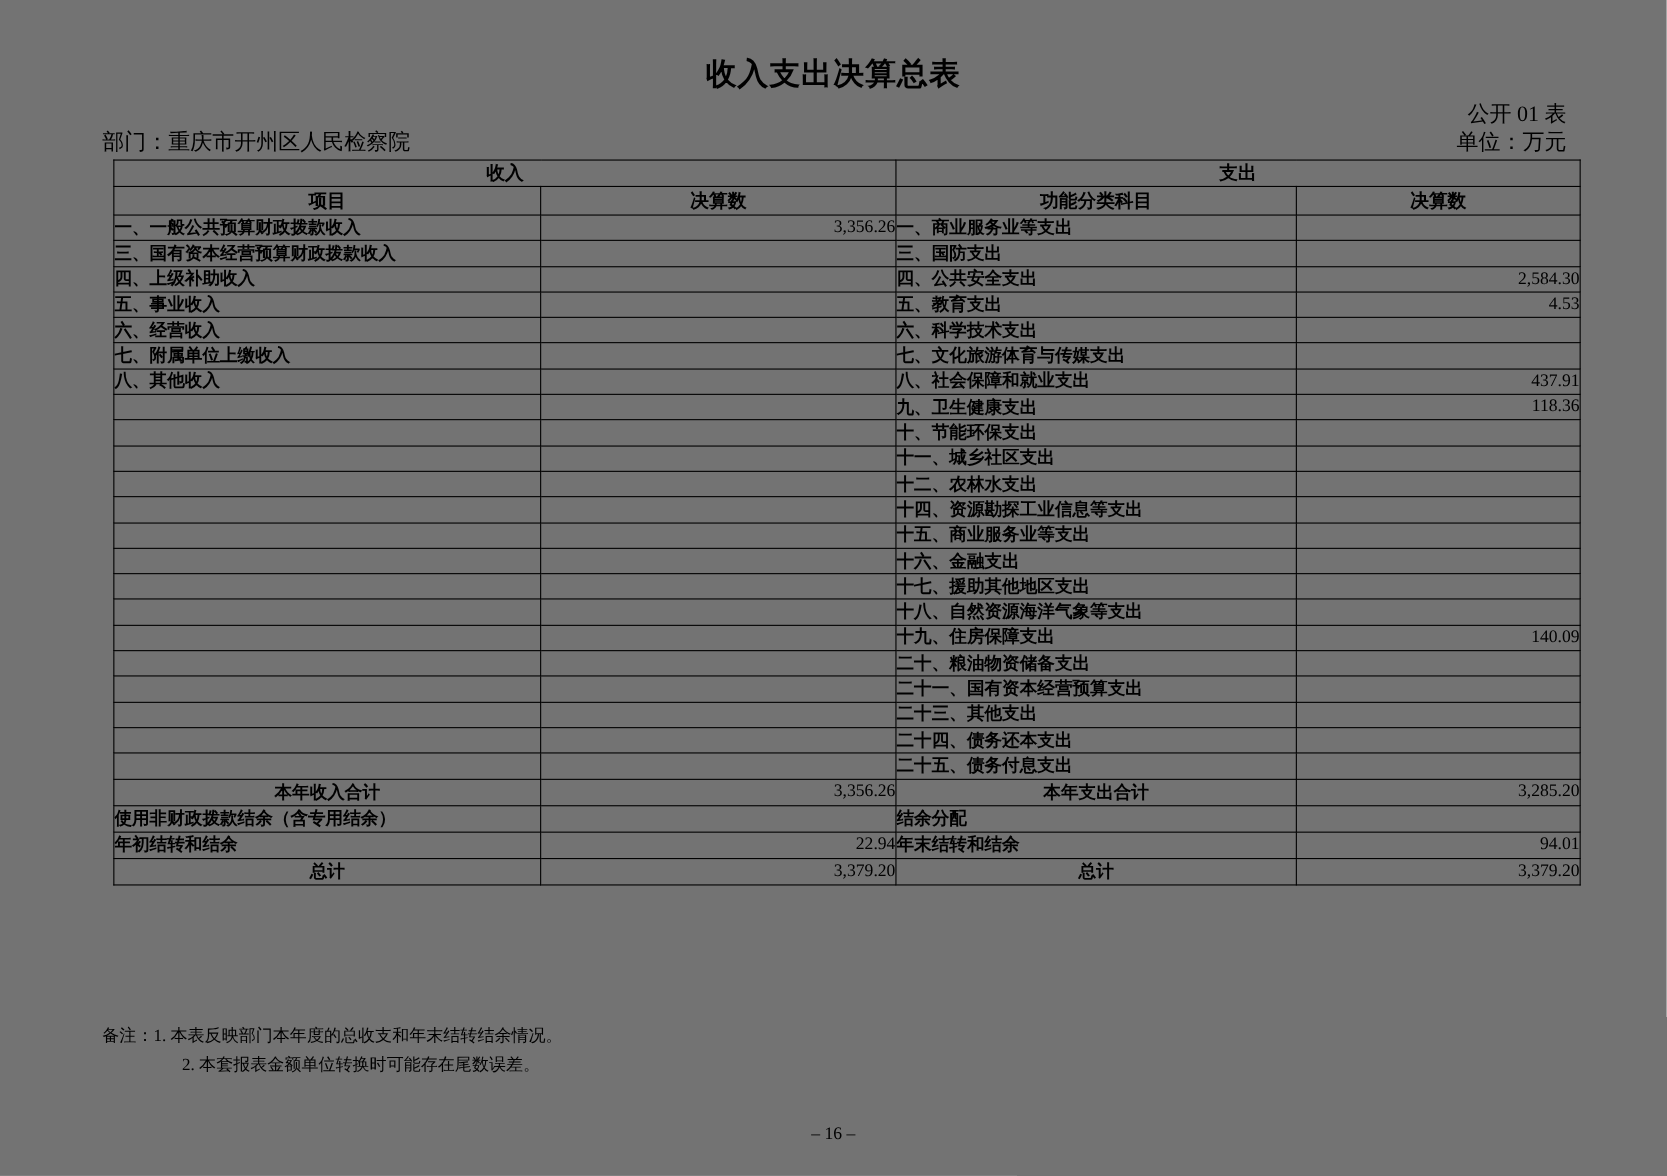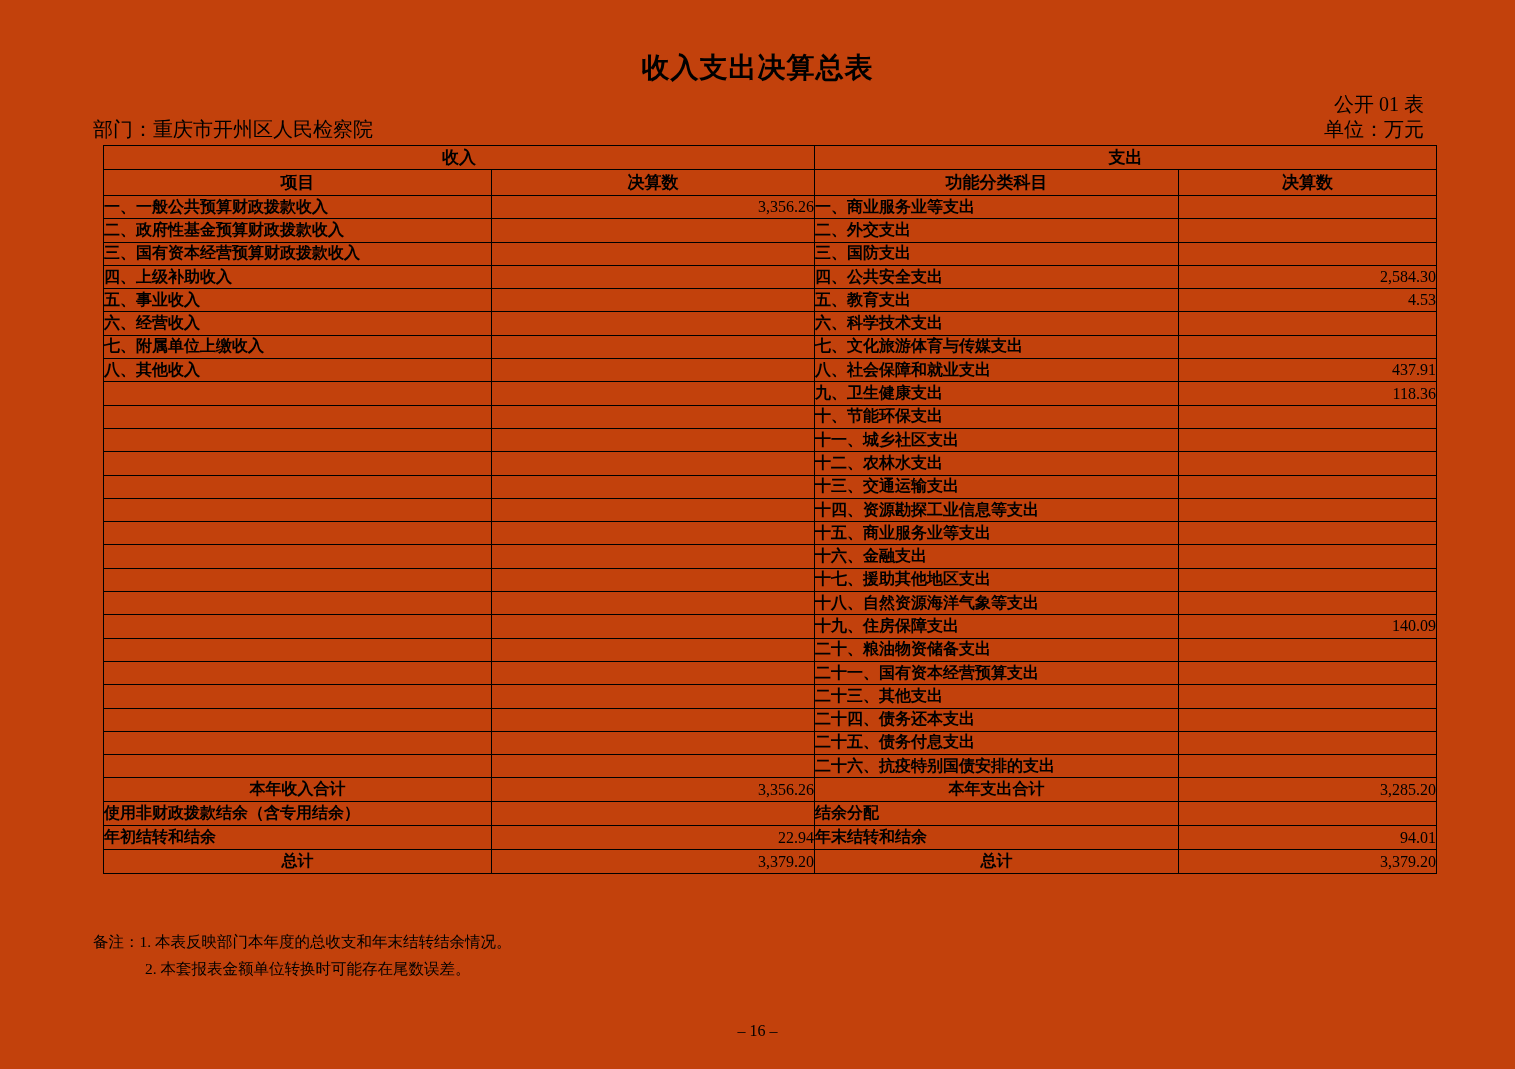--- a/index.html
+++ b/index.html
@@ -11,21 +11,21 @@
     width: 1515px;
     height: 1069px;
     position: relative;
     font-family: "Liberation Serif", "DejaVu Serif", serif;
     color: #000000;
     overflow: hidden;
   }
   .page {
     position: absolute;
     inset: 0;
-    background: #c2410c;
+    background: #737373;
   }
   .title {
     position: absolute;
     top: 52px;
     left: 0;
     width: 100%;
     margin: 0;
     text-align: center;
     font-size: 28px;
     font-weight: bold;
@@ -103,20 +103,21 @@
   }
   tr.total-row td {
     height: 23px;
   }
   .notes {
     position: absolute;
     top: 928px;
     left: 93px;
     font-size: 15.5px;
     line-height: 27px;
+    text-align: center;
   }
   .notes .indent {
     padding-left: 52px;
   }
   .page-number {
     position: absolute;
     top: 1022px;
     left: 0;
     width: 100%;
     text-align: center;
@@ -155,26 +156,20 @@
       </tr>
     </thead>
     <tbody id="table-body">
         <tr>
           <td class="label">一、一般公共预算财政拨款收入</td>
           <td class="num">3,356.26</td>
           <td class="label">一、商业服务业等支出</td>
           <td class="num"></td>
         </tr>
         <tr>
-          <td class="label">二、政府性基金预算财政拨款收入</td>
-          <td class="num"></td>
-          <td class="label">二、外交支出</td>
-          <td class="num"></td>
-        </tr>
-        <tr>
           <td class="label">三、国有资本经营预算财政拨款收入</td>
           <td class="num"></td>
           <td class="label">三、国防支出</td>
           <td class="num"></td>
         </tr>
         <tr>
           <td class="label">四、上级补助收入</td>
           <td class="num"></td>
           <td class="label">四、公共安全支出</td>
           <td class="num">2,584.30</td>
@@ -223,26 +218,20 @@
         </tr>
         <tr>
           <td class="label"></td>
           <td class="num"></td>
           <td class="label">十二、农林水支出</td>
           <td class="num"></td>
         </tr>
         <tr>
           <td class="label"></td>
           <td class="num"></td>
-          <td class="label">十三、交通运输支出</td>
-          <td class="num"></td>
-        </tr>
-        <tr>
-          <td class="label"></td>
-          <td class="num"></td>
           <td class="label">十四、资源勘探工业信息等支出</td>
           <td class="num"></td>
         </tr>
         <tr>
           <td class="label"></td>
           <td class="num"></td>
           <td class="label">十五、商业服务业等支出</td>
           <td class="num"></td>
         </tr>
         <tr>
@@ -290,26 +279,20 @@
         <tr>
           <td class="label"></td>
           <td class="num"></td>
           <td class="label">二十四、债务还本支出</td>
           <td class="num"></td>
         </tr>
         <tr>
           <td class="label"></td>
           <td class="num"></td>
           <td class="label">二十五、债务付息支出</td>
-          <td class="num"></td>
-        </tr>
-        <tr>
-          <td class="label"></td>
-          <td class="num"></td>
-          <td class="label">二十六、抗疫特别国债安排的支出</td>
           <td class="num"></td>
         </tr>
         <tr class="total-row">
           <td class="label center">本年收入合计</td>
           <td class="num">3,356.26</td>
           <td class="label center">本年支出合计</td>
           <td class="num">3,285.20</td>
         </tr>
         <tr class="total-row">
           <td class="label">使用非财政拨款结余（含专用结余）</td>

